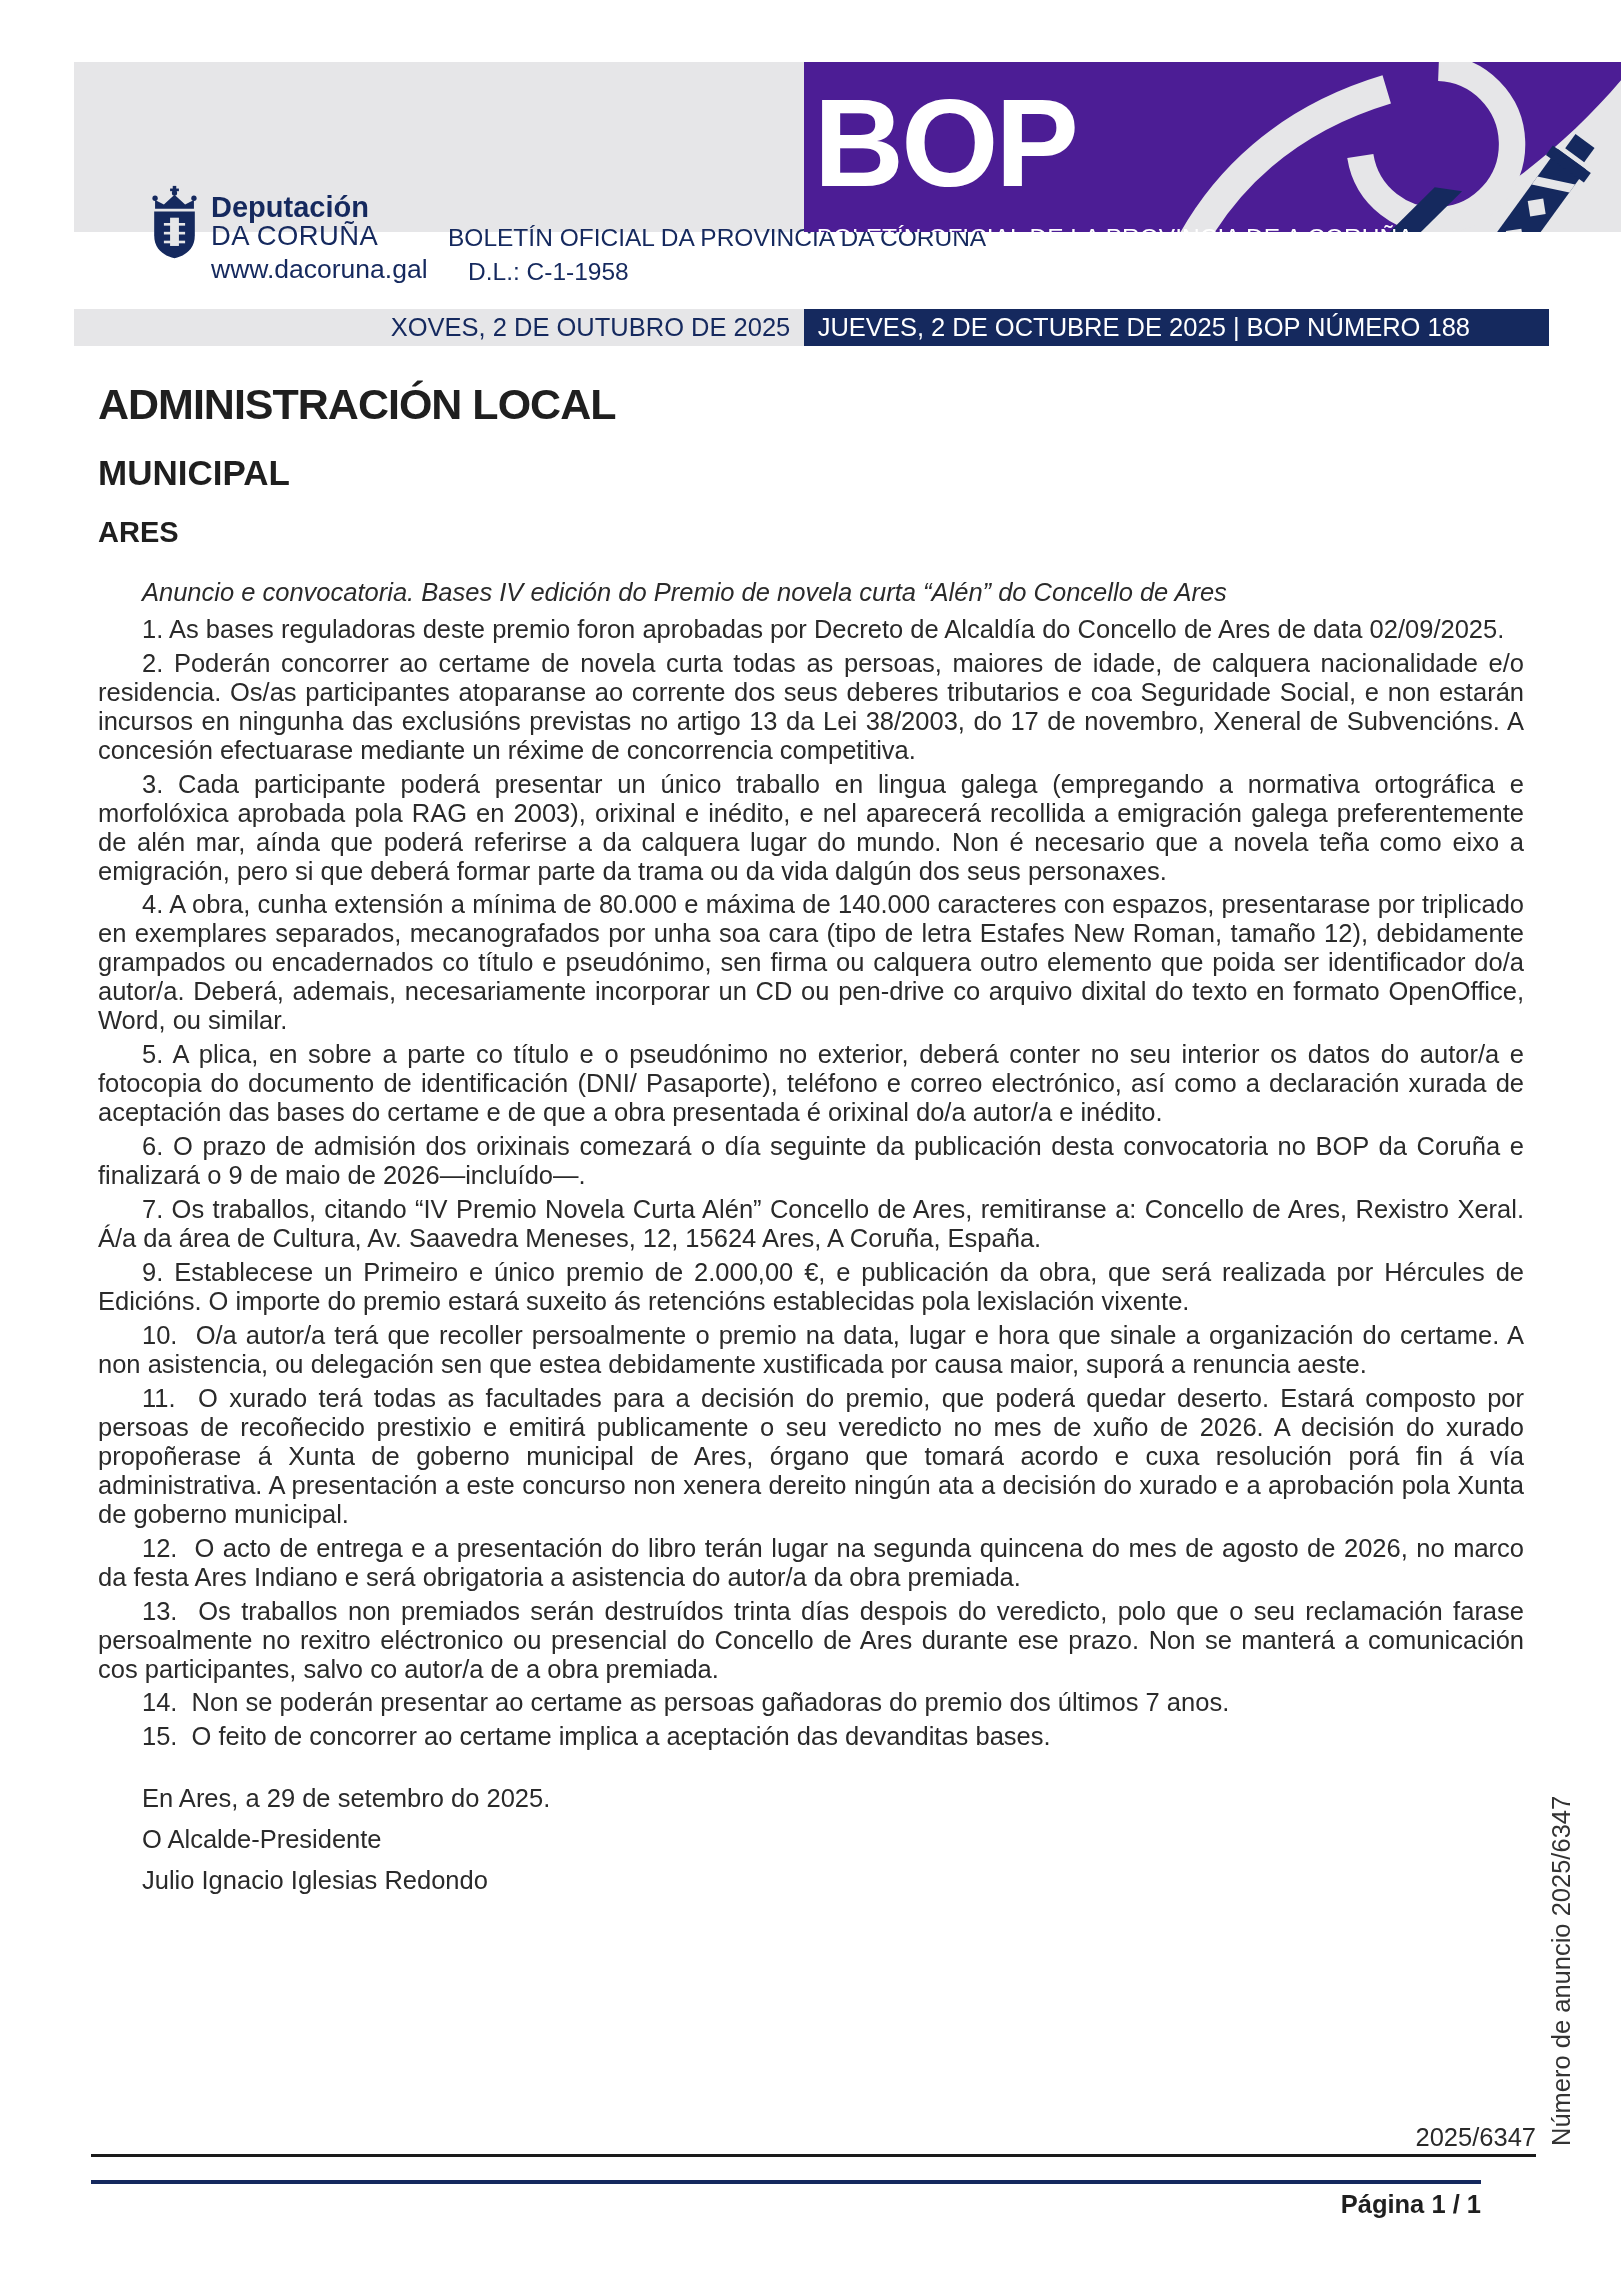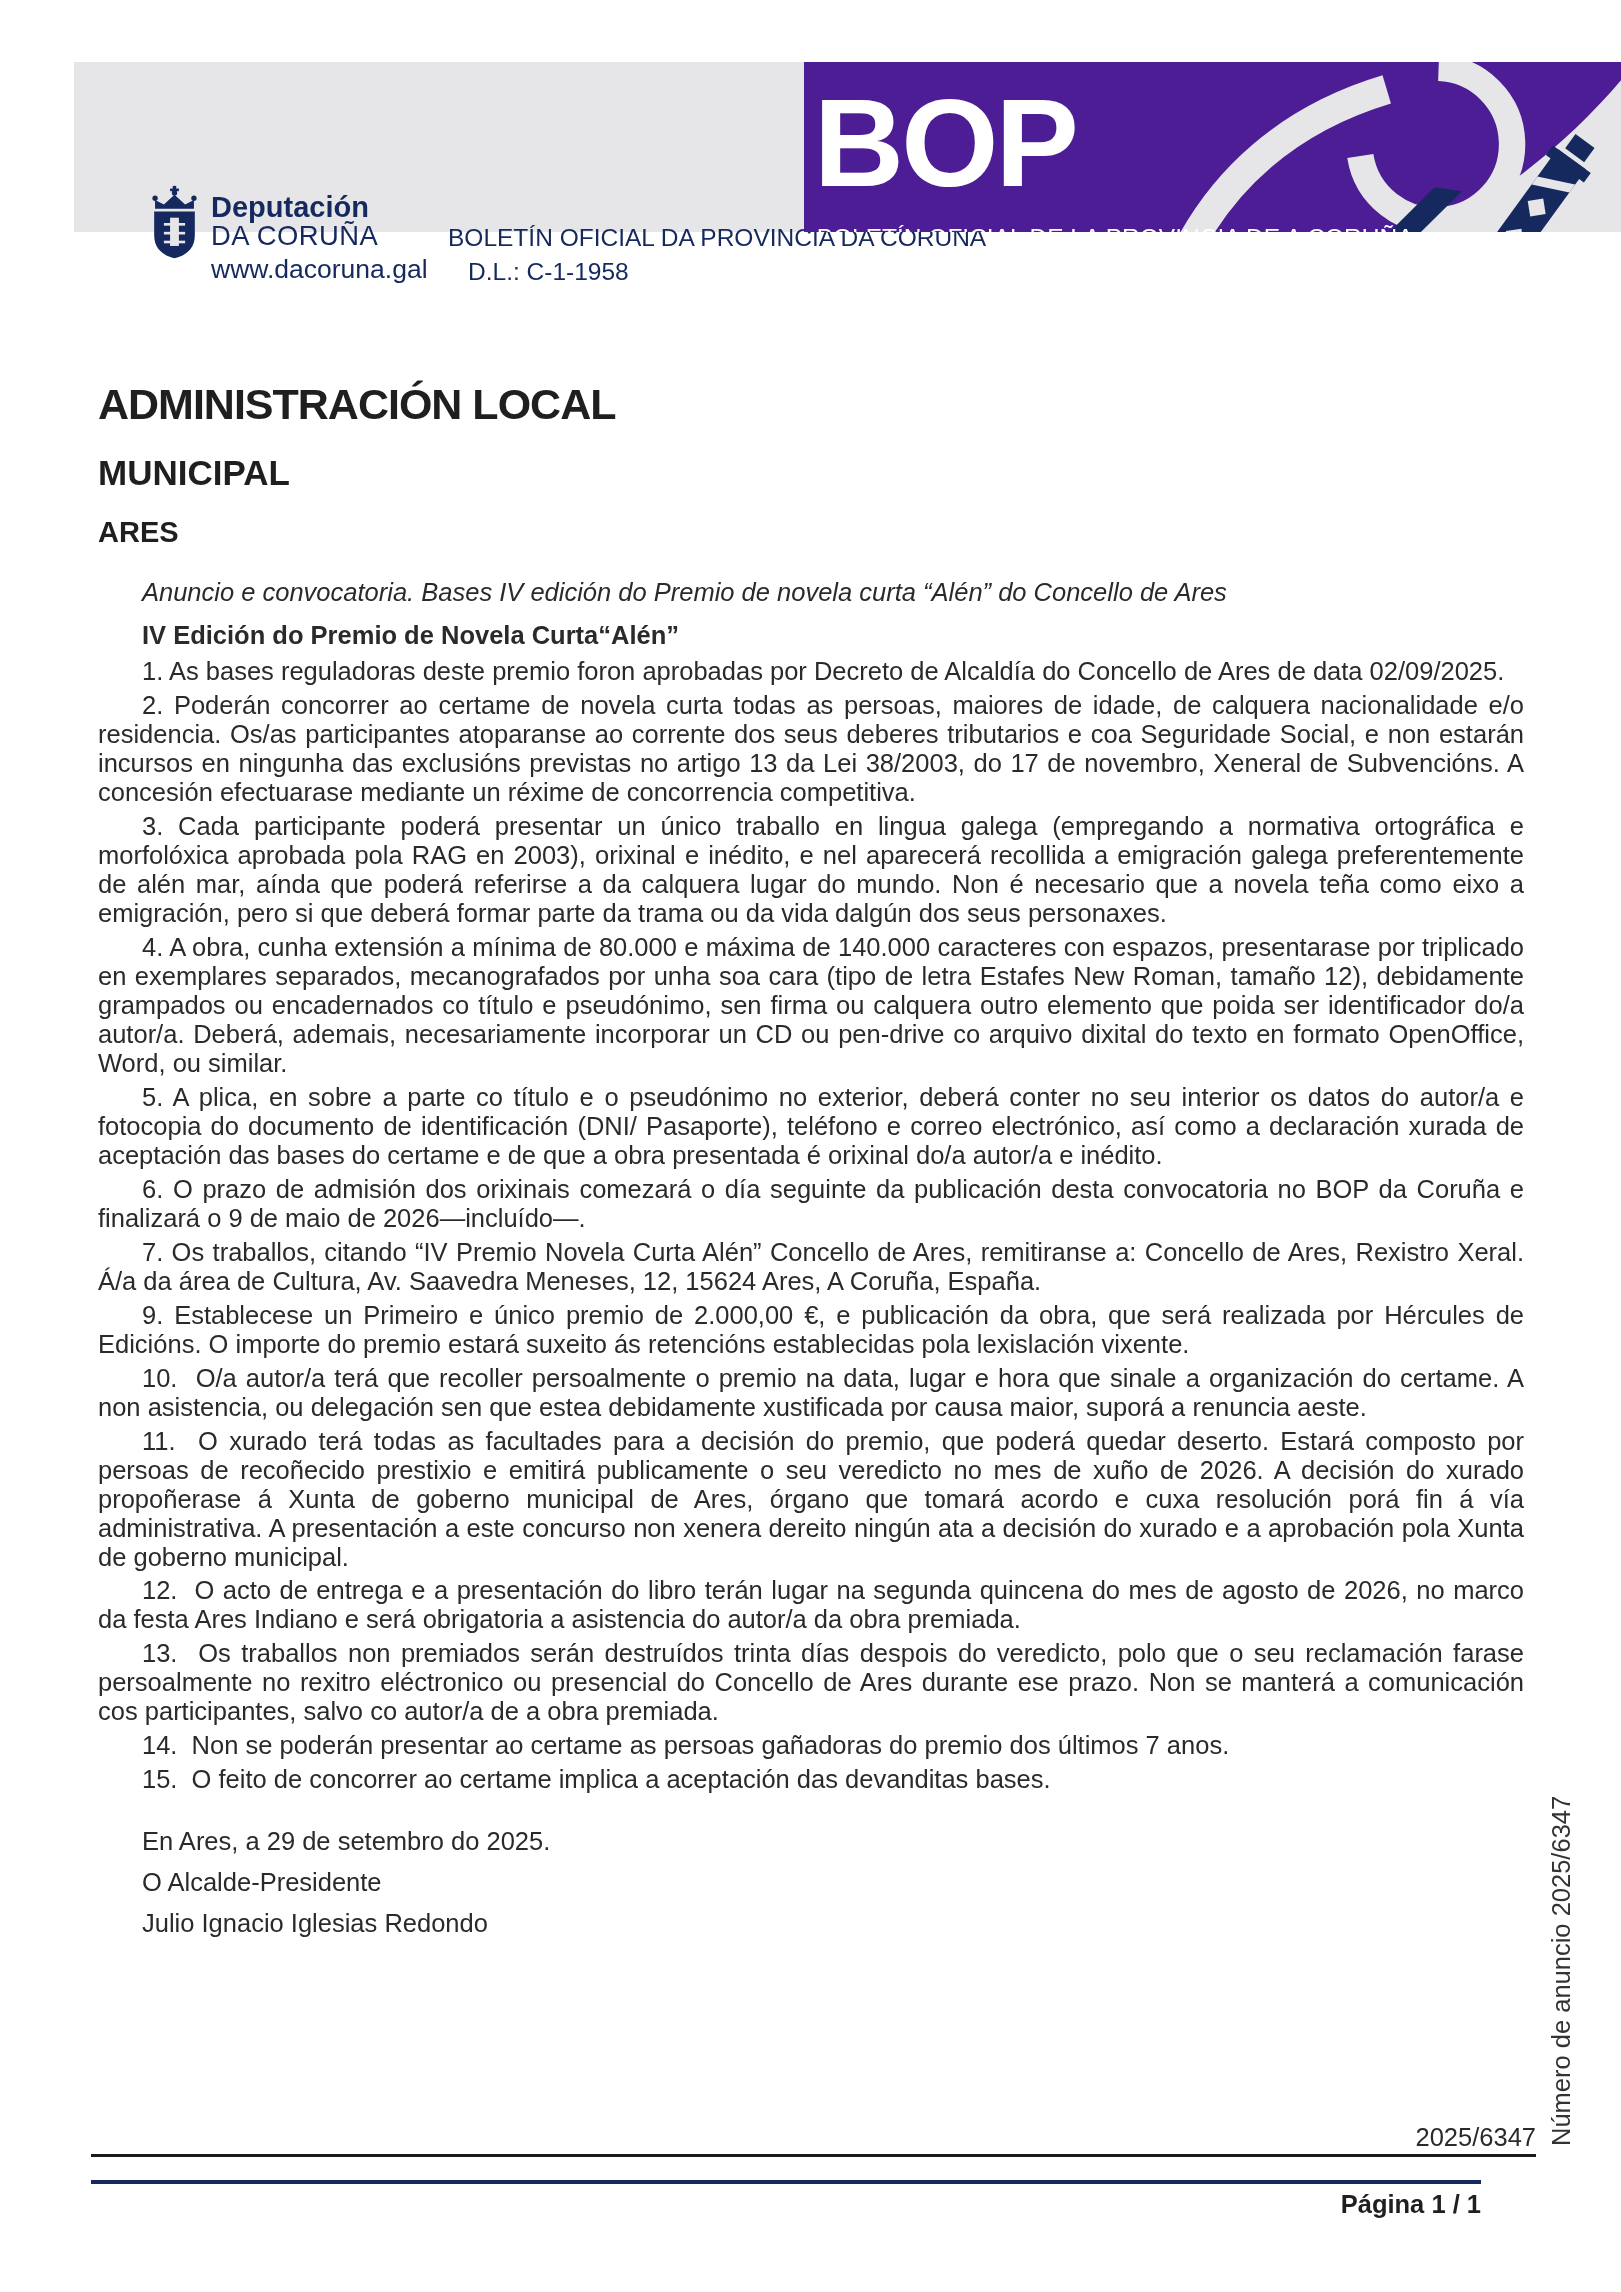--- a/index.html
+++ b/index.html
@@ -104,27 +104,30 @@
           <polygon points="392,120 428,104 428,114 392,130" fill="#e6e6e8"></polygon>
           <rect x="402" y="138" width="16" height="16" transform="rotate(45 410 146)" fill="#e6e6e8"></rect>
           <rect x="402" y="176" width="16" height="16" transform="rotate(45 410 184)" fill="#e6e6e8"></rect>
         </g>
       </svg>
       <div class="bop-word">BOP</div>
       <div class="bulletin-es">BOLETÍN OFICIAL DE LA PROVINCIA DE A CORUÑA</div>
     </div>
   </div>
 
+  <div class="datebar">
+    <div class="datebar-left">XOVES, 2 DE OUTUBRO DE 2025</div>
+    <div class="datebar-right">JUEVES, 2 DE OCTUBRE DE 2025 | BOP NÚMERO 188</div>
+  </div>
 
   <div class="doc">
     <div class="h1">ADMINISTRACIÓN LOCAL</div>
     <div class="h2">MUNICIPAL</div>
     <div class="h3">ARES</div>
     <div class="summary">Anuncio e convocatoria. Bases IV edición do Premio de novela curta “Alén” do Concello de Ares</div>
-    <div class="doc-title">IV Edición do Premio de Novela Curta“Alén”</div>
     <div id="paragraphs">
         <p class="body-p">1. As bases reguladoras deste premio foron aprobadas por Decreto de Alcaldía do Concello de Ares de data 02/09/2025.</p>
         <p class="body-p">2. Poderán concorrer ao certame de novela curta todas as persoas, maiores de idade, de calquera nacionalidade e/o residencia. Os/as participantes atoparanse ao corrente dos seus deberes tributarios e coa Seguridade Social, e non estarán incursos en ningunha das exclusións previstas no artigo 13 da Lei 38/2003, do 17 de novembro, Xeneral de Subvencións. A concesión efectuarase mediante un réxime de concorrencia competitiva.</p>
         <p class="body-p">3. Cada participante poderá presentar un único traballo en lingua galega (empregando a normativa ortográfica e morfolóxica aprobada pola RAG en 2003), orixinal e inédito, e nel aparecerá recollida a emigración galega preferentemente de alén mar, aínda que poderá referirse a da calquera lugar do mundo. Non é necesario que a novela teña como eixo a emigración, pero si que deberá formar parte da trama ou da vida dalgún dos seus personaxes.</p>
         <p class="body-p">4. A obra, cunha extensión a mínima de 80.000 e máxima de 140.000 caracteres con espazos, presentarase por triplicado en exemplares separados, mecanografados por unha soa cara (tipo de letra Estafes New Roman, tamaño 12), debidamente grampados ou encadernados co título e pseudónimo, sen firma ou calquera outro elemento que poida ser identificador do/a autor/a. Deberá, ademais, necesariamente incorporar un CD ou pen-drive co arquivo dixital do texto en formato OpenOffice, Word, ou similar.</p>
         <p class="body-p">5. A plica, en sobre a parte co título e o pseudónimo no exterior, deberá conter no seu interior os datos do autor/a e fotocopia do documento de identificación (DNI/ Pasaporte), teléfono e correo electrónico, así como a declaración xurada de aceptación das bases do certame e de que a obra presentada é orixinal do/a autor/a e inédito.</p>
         <p class="body-p">6. O prazo de admisión dos orixinais comezará o día seguinte da publicación desta convocatoria no BOP da Coruña e finalizará o 9 de maio de 2026—incluído—.</p>
         <p class="body-p">7. Os traballos, citando “IV Premio Novela Curta Alén” Concello de Ares, remitiranse a: Concello de Ares, Rexistro Xeral. Á/a da área de Cultura, Av. Saavedra Meneses, 12, 15624 Ares, A Coruña, España.</p>
         <p class="body-p">9. Establecese un Primeiro e único premio de 2.000,00 €, e publicación da obra, que será realizada por Hércules de Edicións. O importe do premio estará suxeito ás retencións establecidas pola lexislación vixente.</p>
         <p class="body-p">10.&nbsp; O/a autor/a terá que recoller persoalmente o premio na data, lugar e hora que sinale a organización do certame. A non asistencia, ou delegación sen que estea debidamente xustificada por causa maior, suporá a renuncia aeste.</p>

